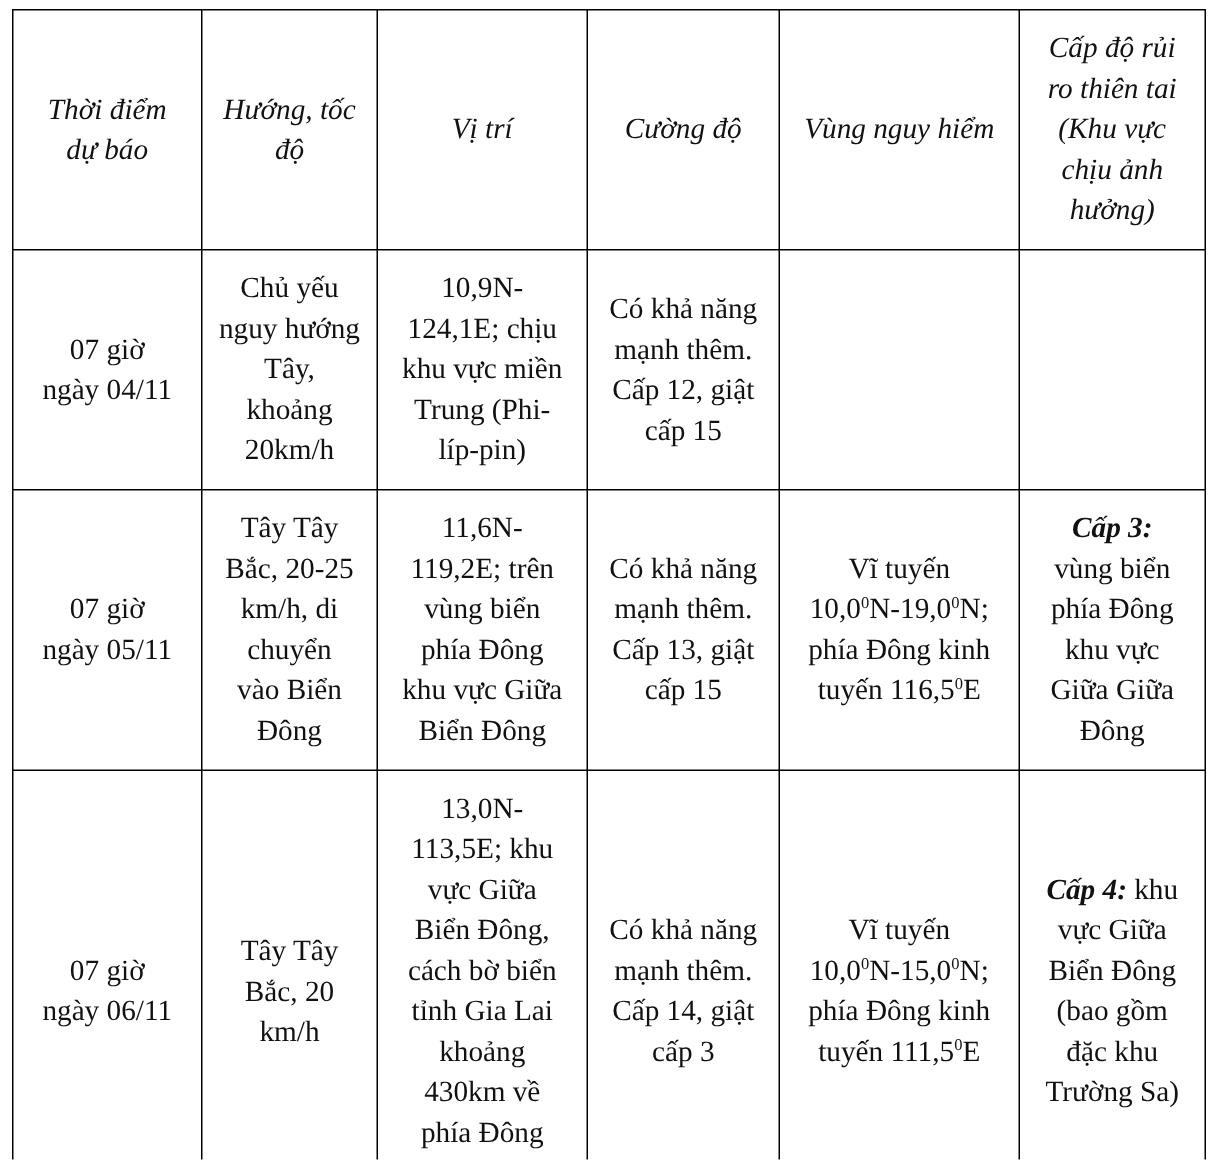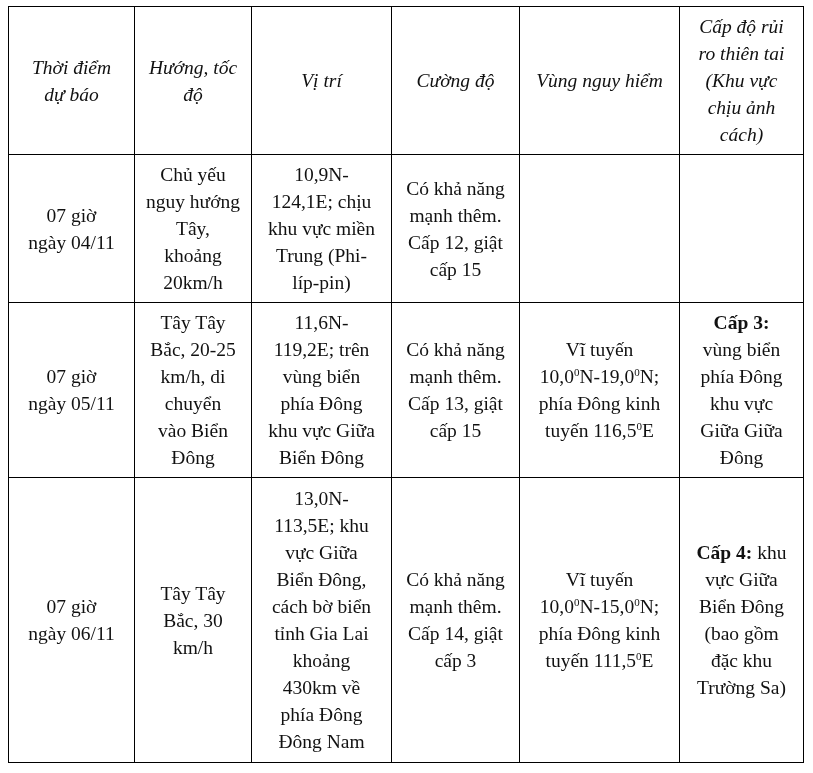--- a/index.html
+++ b/index.html
@@ -21,33 +21,33 @@
       border-collapse: collapse;
       table-layout: fixed;
       width: 795px;
     }
     table.forecast td, table.forecast th {
       border: 1.5px solid #000000;
       text-align: center;
       vertical-align: middle;
       font-size: 19.5px;
       line-height: 27px;
-      padding: 0 6px;
+      padding: 12px 6px;
       font-weight: normal;
     }
     table.forecast th {
       font-style: italic;
     }
     tr.head-row { height: 148px; }
     tr.row-1 { height: 148px; }
     tr.row-2 { height: 175px; }
     tr.row-3 { height: 285px; }
     .line { display: block; white-space: nowrap; }
     sup { font-size: 11px; line-height: 0; vertical-align: 7px; }
-    b { font-weight: bold; }
+    b { font-weight: bold; font-style: italic; }
   </style>
 </head>
 <body>
 
 <table class="forecast">
   <colgroup>
     <col style="width:126px">
     <col style="width:117px">
     <col style="width:140px">
     <col style="width:128px">
@@ -71,21 +71,21 @@
       <span class="line">Cường độ</span>
     </th>
     <th>
       <span class="line">Vùng nguy hiểm</span>
     </th>
     <th>
       <span class="line">Cấp độ rủi</span>
       <span class="line">ro thiên tai</span>
       <span class="line">(Khu vực</span>
       <span class="line">chịu ảnh</span>
-      <span class="line">cách)</span>
+      <span class="line">hưởng)</span>
     </th>
   </tr>
 
   <tr class="row-1">
     <td>
       <span class="line">07 giờ</span>
       <span class="line">ngày 04/11</span>
     </td>
     <td>
       <span class="line">Chủ yếu</span>
@@ -154,21 +154,21 @@
     </td>
   </tr>
 
   <tr class="row-3">
     <td>
       <span class="line">07 giờ</span>
       <span class="line">ngày 06/11</span>
     </td>
     <td>
       <span class="line">Tây Tây</span>
-      <span class="line">Bắc, 30</span>
+      <span class="line">Bắc, 20</span>
       <span class="line">km/h</span>
     </td>
     <td>
       <span class="line">13,0N-</span>
       <span class="line">113,5E; khu</span>
       <span class="line">vực Giữa</span>
       <span class="line">Biển Đông,</span>
       <span class="line">cách bờ biển</span>
       <span class="line">tỉnh Gia Lai</span>
       <span class="line">khoảng</span>

